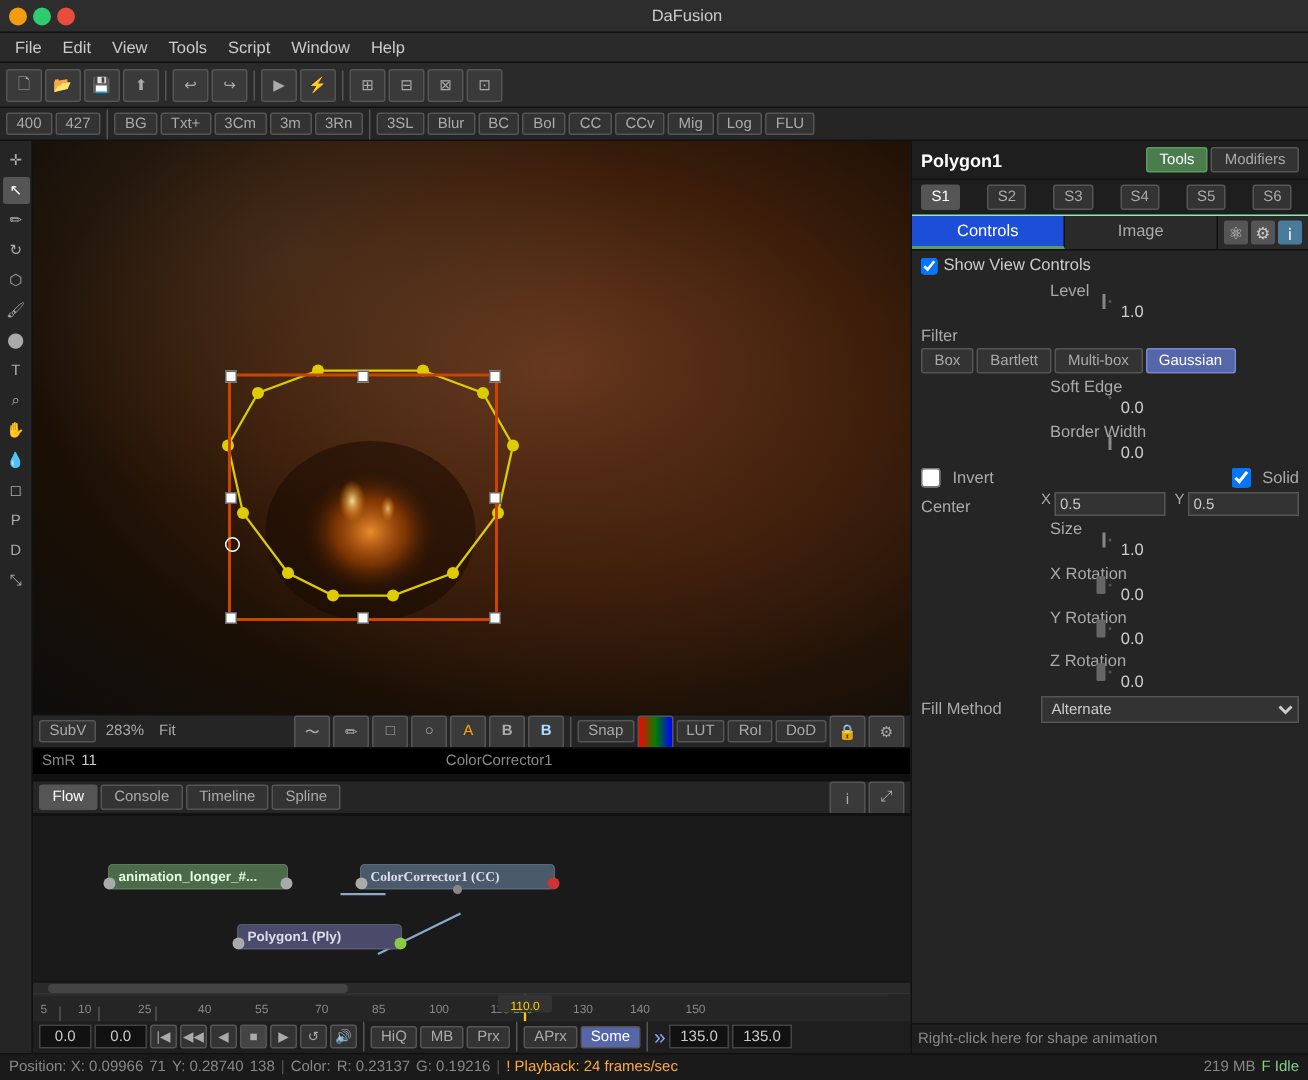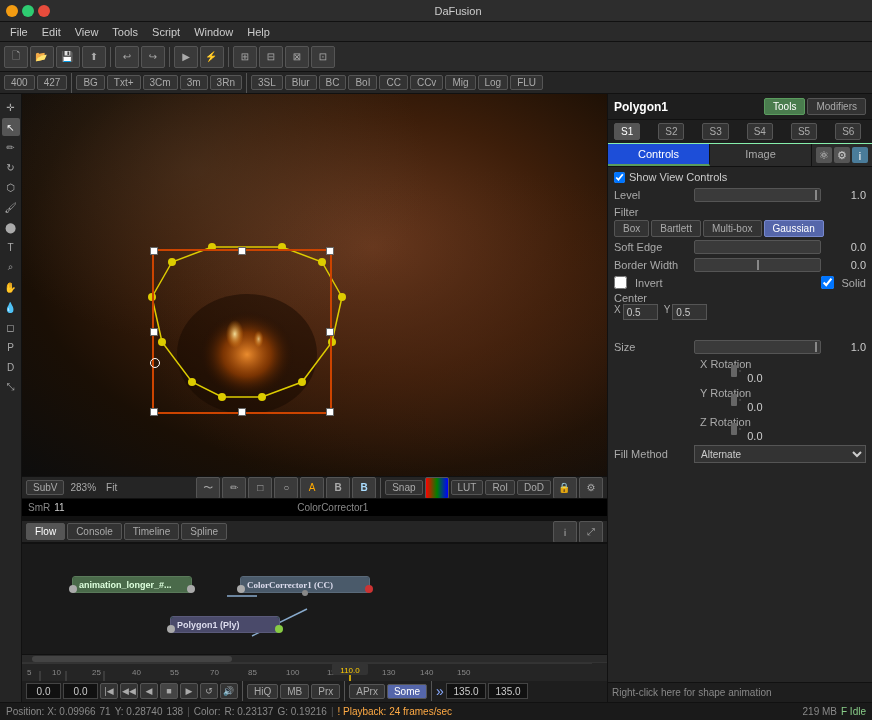--- a/index.html
+++ b/index.html
@@ -89,31 +89,31 @@
     .stab-icon { width: 16px; height: 16px; background: #555; border-radius: 2px; display: flex; align-items: center; justify-content: center; cursor: pointer; }
 
     
     #content-tabs { display: flex; border-bottom: 1px solid #111; }
     .ctab { flex: 1; padding: 4px; text-align: center; cursor: pointer; font-size: 11px; background: #2a2a2a; color: #aaa; border-right: 1px solid #111; }
     .ctab.active { background: #333; color: #fff; border-bottom: 2px solid #5a9c5e; }
 
     
     #controls-content { flex: 1; overflow-y: auto; padding: 4px; }
     
-    .ctrl-row { display: flex; align-items: center; margin-bottom: 4px; }
+    .ctrl-row { display: flex; align-items: center; margin-bottom: 4px; flex-direction: column; }
     .ctrl-label { color: #aaa; font-size: 11px; min-width: 80px; }
     .ctrl-slider { flex: 1; height: 14px; background: #3a3a3a; border: 1px solid #555; border-radius: 2px; position: relative; cursor: pointer; }
     .ctrl-value { width: 45px; text-align: right; font-size: 11px; color: #ccc; padding-left: 4px; }
     .filter-btn { padding: 2px 8px; background: #333; border: 1px solid #555; border-radius: 2px; cursor: pointer; font-size: 10px; color: #aaa; }
     .filter-btn.active { background: #5566aa; color: #fff; border-color: #7788cc; }
     
     .checkbox-row { display: flex; align-items: center; gap: 4px; margin-bottom: 3px; }
     .checkbox-row input[type=checkbox] { width: 11px; height: 11px; }
     
-    .prop-row { display: flex; align-items: flex-start; margin-bottom: 20px; flex-direction: column; }
+    .prop-row { display: flex; align-items: flex-end; margin-bottom: 3px; }
     .prop-label { color: #aaa; font-size: 11px; width: 80px; }
     .prop-field { flex: 1; display: flex; gap: 2px; }
     .prop-input { flex: 1; background: #333; border: 1px solid #555; color: #ccc; font-size: 10px; padding: 1px 3px; height: 16px; }
 
     .rotation-row { display: flex; align-items: center; margin-bottom: 3px; flex-direction: column; }
     .rot-label { color: #aaa; font-size: 11px; width: 80px; }
     .rot-slider { flex: 1; height: 16px; background: #3a3a3a; border: 1px solid #555; border-radius: 1px; cursor: pointer; position: relative; }
     .rot-value { width: 45px; text-align: right; color: #ccc; font-size: 11px; padding-left: 3px; }
 
     .fill-row { display: flex; align-items: center; margin-bottom: 3px; }
@@ -372,21 +372,21 @@
             <span style="font-size:9px;color:#dde;font-family:Liberation Serif, serif;">ColorCorrector1  (CC)</span>
           </div>
 
           <div class="node-port input" style="top:8px;background:#aaa;"></div>
 
           <div class="node-port output" style="top:8px;background:#cc3333;"></div>
 
           <div style="position:absolute;bottom:-4px;left:50%;transform:translateX(-50%);width:6px;height:6px;background:#888;border-radius:50%;"></div>
         </div>
 
-        <div class="node" style="left:148px;top:72px;background:#14532d;border:1px solid #5a5a7a;min-width:110px;">
+        <div class="node" style="left:136px;top:72px;background:#14532d;border:1px solid #5a5a7a;min-width:110px;">
           <div class="node-header" style="background:#4a4a6a;">
             <span style="font-size:9px;color:#dde;">Polygon1  (Ply)</span>
           </div>
 
           <div class="node-port input" style="top:8px;background:#aaa;"></div>
 
           <div class="node-port output" style="top:8px;background:#88cc44;"></div>
         </div>
 
         <div id="node-scrollbar-h" style="position:absolute;bottom:0;left:0;right:0;height:8px;background:#2a2a2a;border-top:1px solid #111;">

